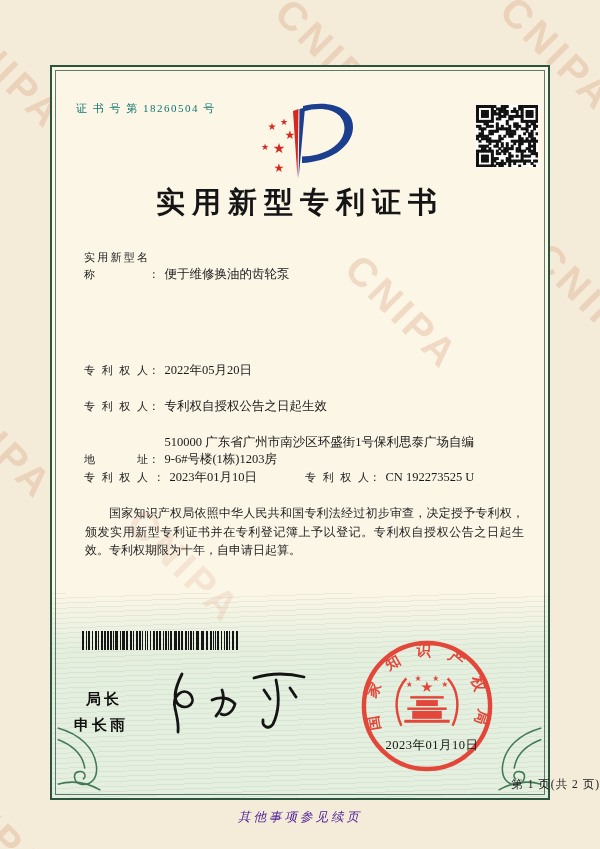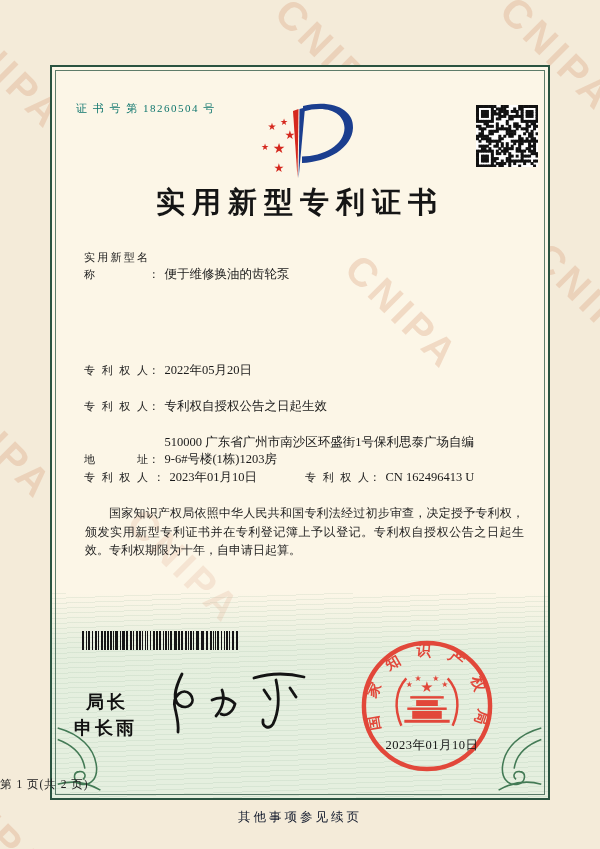--- a/index.html
+++ b/index.html
@@ -31,24 +31,24 @@
        vertical-align:baseline;color:#222;}
   .colon{font-size:11.5px;color:#222;margin-right:5px;}
   .val{font-size:12.5px;color:#1a1a1a;white-space:pre-line;vertical-align:baseline;}
   .grant2{position:absolute;left:221px;top:0;white-space:nowrap;}
 
   .paras{left:77px;top:496px;width:455px;font-size:12px;line-height:18.5px;
          text-align:justify;color:#1f1f1f;}
   .paras p{margin:8px;text-indent:2em;}
 
   .director{font-family:"Liberation Sans",sans-serif;font-weight:600;color:#111;
-            font-size:18px;letter-spacing:3px;}
-  .pagenum{left:0;right:0;top:777px;text-align:left;font-size:11.5px;color:#222;letter-spacing:1px;}
+            font-size:15px;letter-spacing:3px;}
+  .pagenum{left:0;right:0;top:777px;text-align:right;font-size:11.5px;color:#222;letter-spacing:1px;}
   .contnote{position:absolute;left:0;right:0;top:809px;text-align:center;font-size:12.5px;
-            color:#0f172a;letter-spacing:3px;z-index:3;}
+            color:#4c1d95;letter-spacing:3px;z-index:3;font-style:italic;}
 
   .sealdate{left:362px;top:737px;width:140px;text-align:center;font-size:12.5px;
             color:#141414;z-index:5;letter-spacing:0.5px;}
   svg{display:block;}
 </style>
 </head>
 <body>
 
 <div id="page">
 
@@ -434,21 +434,21 @@
   </div>
   <div class="abs row" style="top:434px;display:flex;align-items:flex-end">
     <span class="lbl" style="flex:none">地址</span>
       <span class="colon" style="flex:none">：</span>
       <span class="val" style="width:372px">510000 广东省广州市南沙区环盛街1号保利思泰广场自编
 9-6#号楼(1栋)1203房</span>
   </div>
   <div class="abs row" style="top:469px">
     <span class="lbl">专利权人</span><span class="colon"></span><span class="colon">：</span><span class="val">2023年01月10日</span>
     <span class="grant2">
-      <span class="lbl">专利权人</span><span class="colon">：</span><span class="val">CN 162496413 U</span>
+      <span class="lbl">专利权人</span><span class="colon">：</span><span class="val">CN 192273525 U</span>
     </span>
   </div>
 
   <div class="abs paras">
     <p>国家知识产权局依照中华人民共和国专利法经过初步审查，决定授予专利权，颁发实用新型专利证书并在专利登记簿上予以登记。专利权自授权公告之日起生效。专利权期限为十年，自申请日起算。</p>
   </div>
 
   <div class="abs" style="left:82px;top:631px;width:158px;height:19px">
     <svg id="barcode" width="158" height="19" viewBox="0 0 158 19">
         <rect x="0" y="0" width="2" height="19" fill="#151515"></rect>

